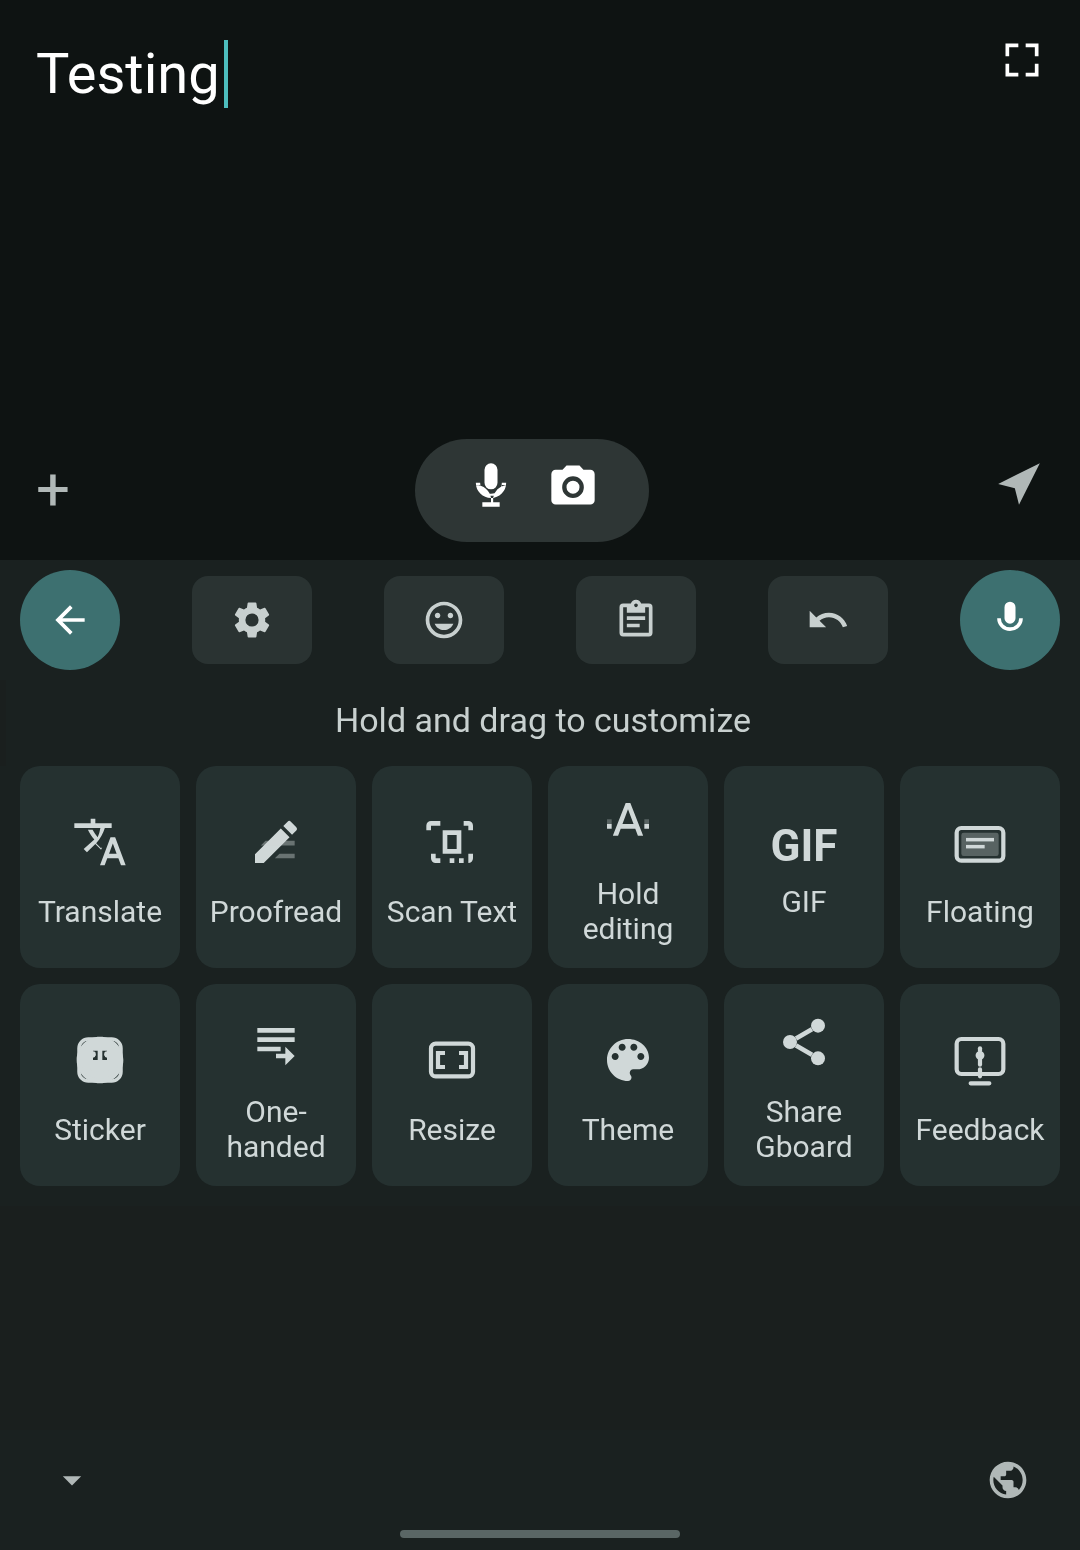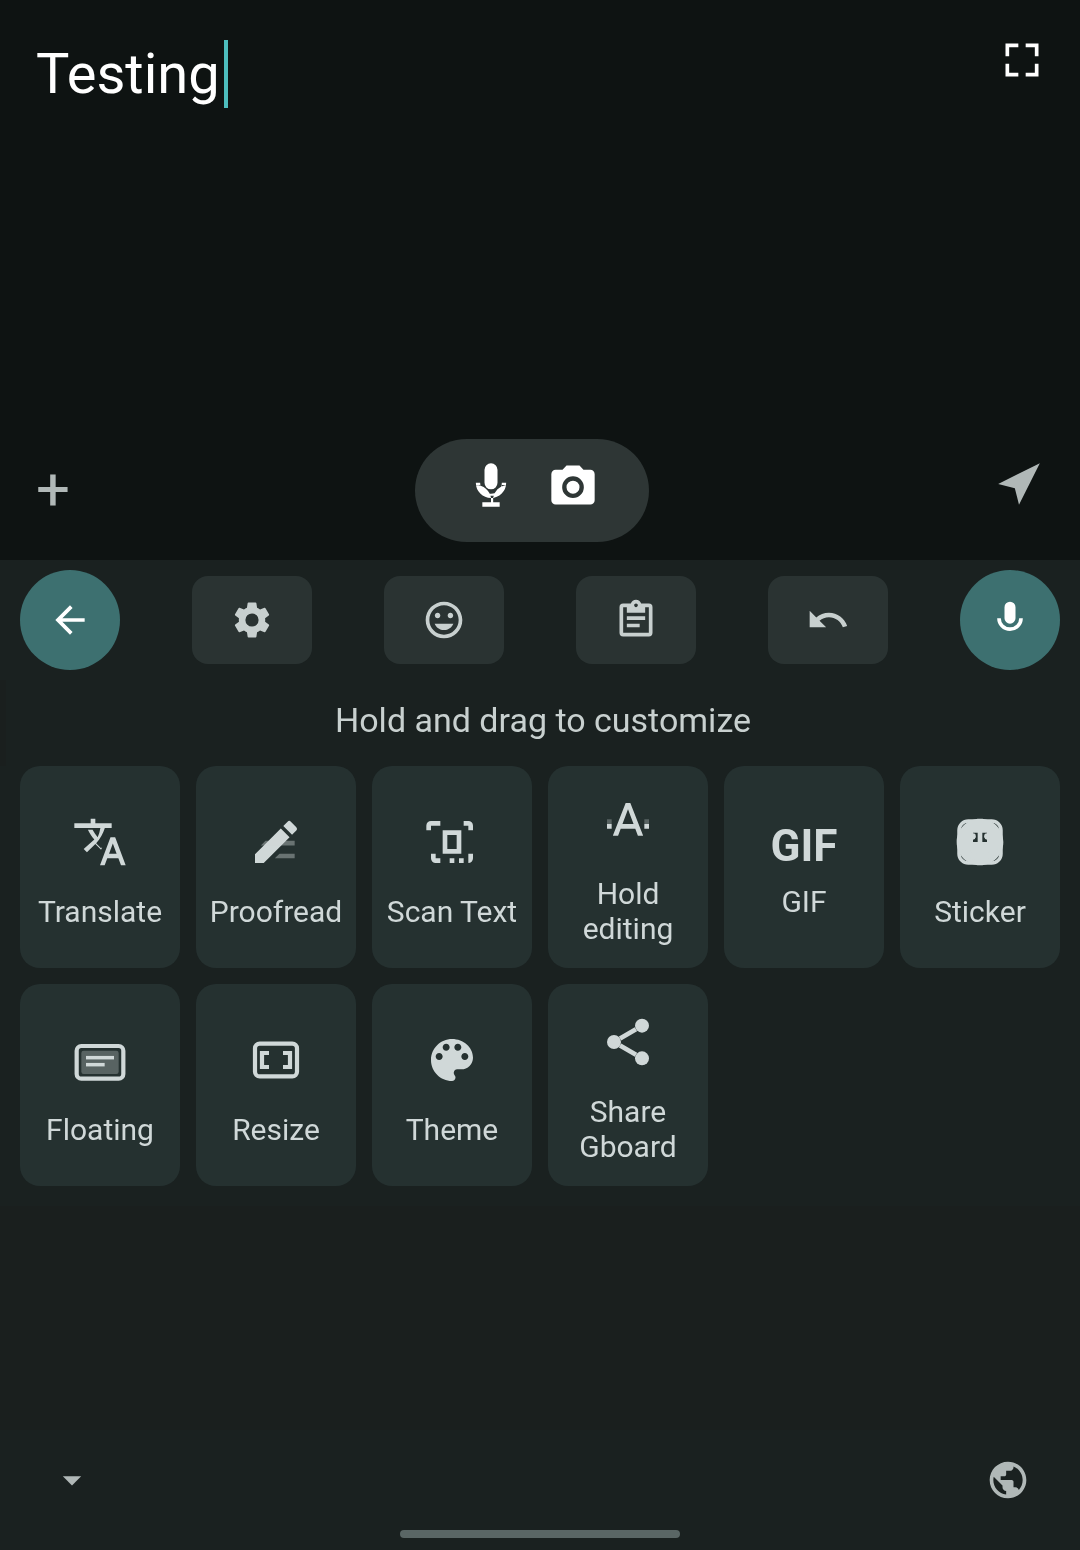--- a/index.html
+++ b/index.html
@@ -328,45 +328,54 @@
   </div>
 
   <div class="feature-btn">
     <div class="feature-icon gif-label">GIF</div>
     <span class="feature-label">GIF</span>
   </div>
 
   <div class="feature-btn">
     <div class="feature-icon">
       <svg width="56" height="56" viewBox="0 0 24 24" fill="#d0d8d8">
+        <rect x="2" y="6" width="20" height="14" rx="2" fill="none" stroke="#d0d8d8" stroke-width="1.8"></rect>
+        <rect x="4" y="8" width="16" height="10" rx="1" fill="#d0d8d8" opacity="0.3"></rect>
+        <line x1="6" y1="11" x2="18" y2="11" stroke="#d0d8d8" stroke-width="1.5"></line>
+        <line x1="6" y1="14" x2="14" y2="14" stroke="#d0d8d8" stroke-width="1.5"></line>
+      </svg>
+    </div>
+    <span class="feature-label">Floating</span>
+  </div>
+
+  <div class="feature-btn">
+    <div class="feature-icon">
+      <svg width="56" height="56" viewBox="0 0 24 24" fill="#d0d8d8">
         <path d="M12 2C6.48 2 2 6.48 2 12s4.48 10 10 10 10-4.48 10-10S17.52 2 12 2zm-1 14H9V8h2v8zm4 0h-2V8h2v8z"></path>
         <path d="M11 10H9v2h2v-2zm4 0h-2v2h2v-2z" opacity="0"></path>
         <path d="M12 2C6.48 2 2 6.48 2 12s4.48 10 10 10 10-4.48 10-10S17.52 2 12 2zm1 15h-2v-2h2v2zm-2-4V7h2v6h-2z" opacity="0"></path>
         <path d="M9 9a1 1 0 110 2 1 1 0 010-2zm6 0a1 1 0 110 2 1 1 0 010-2zM4 12c0 4.42 3.58 8 8 8s8-3.58 8-8H4z"></path>
         <rect x="3" y="3" width="18" height="18" rx="4" fill="none" stroke="#d0d8d8" stroke-width="1.5"></rect>
         <circle cx="9" cy="9.5" r="1.2"></circle>
         <circle cx="15" cy="9.5" r="1.2"></circle>
         <path d="M7 14c.5 2 1.5 3 5 3s4.5-1 5-3H7z"></path>
       </svg>
     </div>
     <span class="feature-label">Sticker</span>
   </div>
 
   <div class="feature-btn">
     <div class="feature-icon">
       <svg width="56" height="56" viewBox="0 0 24 24" fill="#d0d8d8">
-        <rect x="2" y="6" width="20" height="14" rx="2" fill="none" stroke="#d0d8d8" stroke-width="1.8"></rect>
-        <rect x="4" y="8" width="16" height="10" rx="1" fill="#d0d8d8" opacity="0.3"></rect>
-        <line x1="6" y1="11" x2="18" y2="11" stroke="#d0d8d8" stroke-width="1.5"></line>
-        <line x1="6" y1="14" x2="14" y2="14" stroke="#d0d8d8" stroke-width="1.5"></line>
-      </svg>
-    </div>
-    <span class="feature-label">Floating</span>
-  </div>
-
+        <path d="M4 6h16v2H4V6zm0 4h16v2H4v-2zm0 4h10v2H4v-2z"></path>
+        <path d="M16 14l4 4-4 4v-3h-4v-2h4v-3z"></path>
+      </svg>
+    </div>
+    <span class="feature-label">One-handed</span>
+  </div>
 
   <div class="feature-btn">
     <div class="feature-icon">
       <svg width="56" height="56" viewBox="0 0 24 24" fill="none" stroke="#d0d8d8" stroke-width="1.8">
         <rect x="3" y="5" width="18" height="14" rx="2"></rect>
         <polyline points="9,9 6,9 6,15 9,15" fill="none"></polyline>
         <polyline points="15,9 18,9 18,15 15,15" fill="none"></polyline>
       </svg>
     </div>
     <span class="feature-label">Resize</span>
@@ -386,20 +395,32 @@
       <svg width="56" height="56" viewBox="0 0 24 24" fill="#d0d8d8">
         <circle cx="18" cy="5" r="3"></circle>
         <circle cx="6" cy="12" r="3"></circle>
         <circle cx="18" cy="19" r="3"></circle>
         <path d="M8.59 13.51l6.83 3.98M15.41 6.51L8.59 10.49" stroke="#d0d8d8" stroke-width="2" fill="none"></path>
       </svg>
     </div>
     <span class="feature-label">Share Gboard</span>
   </div>
 
+  <div class="feature-btn">
+    <div class="feature-icon">
+      <svg width="56" height="56" viewBox="0 0 24 24" fill="none" stroke="#d0d8d8" stroke-width="1.8">
+        <rect x="2" y="3" width="20" height="15" rx="2"></rect>
+        <path d="M12 16v3M8 22h8" stroke-linecap="round"></path>
+        <circle cx="12" cy="10" r="1" fill="#d0d8d8"></circle>
+        <path d="M12 7v1" stroke-linecap="round"></path>
+        <path d="M12 11v3" stroke-linecap="round"></path>
+      </svg>
+    </div>
+    <span class="feature-label">Feedback</span>
+  </div>
 
 </div>
 
 <div class="bottom-bar">
   <div class="chevron-down">
     <svg width="44" height="44" viewBox="0 0 24 24" fill="#b0b8b7">
       <path d="M7 10l5 5 5-5H7z"></path>
     </svg>
   </div>
   <div class="home-indicator"></div>

